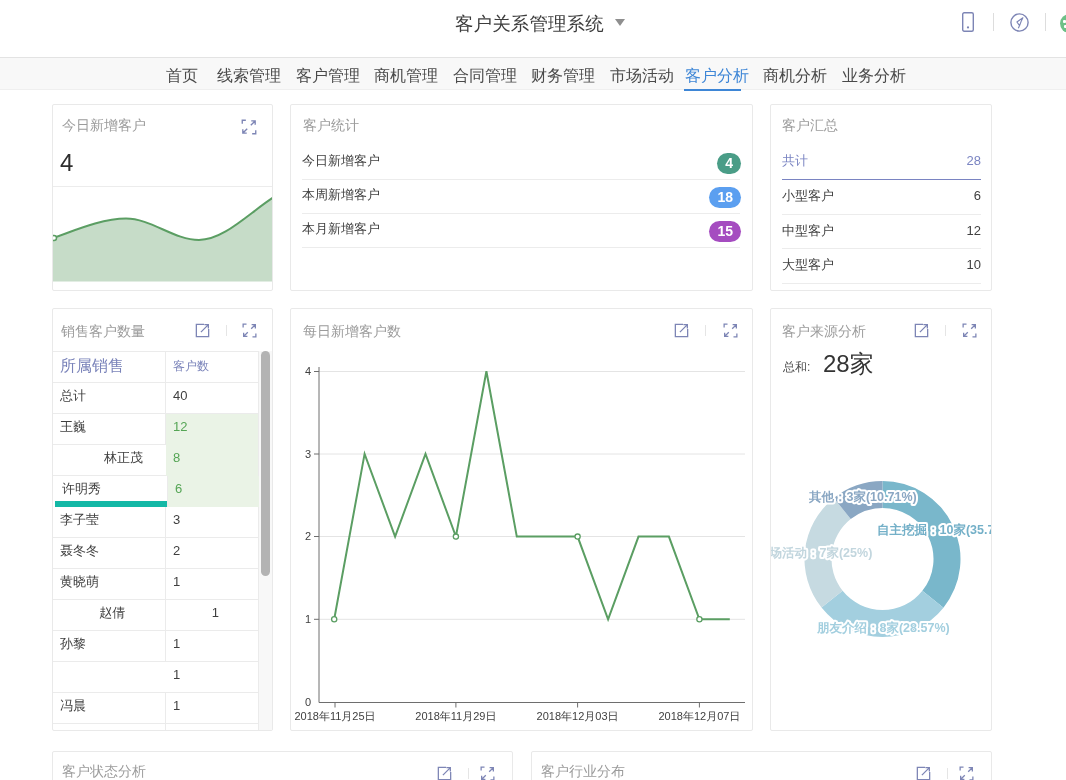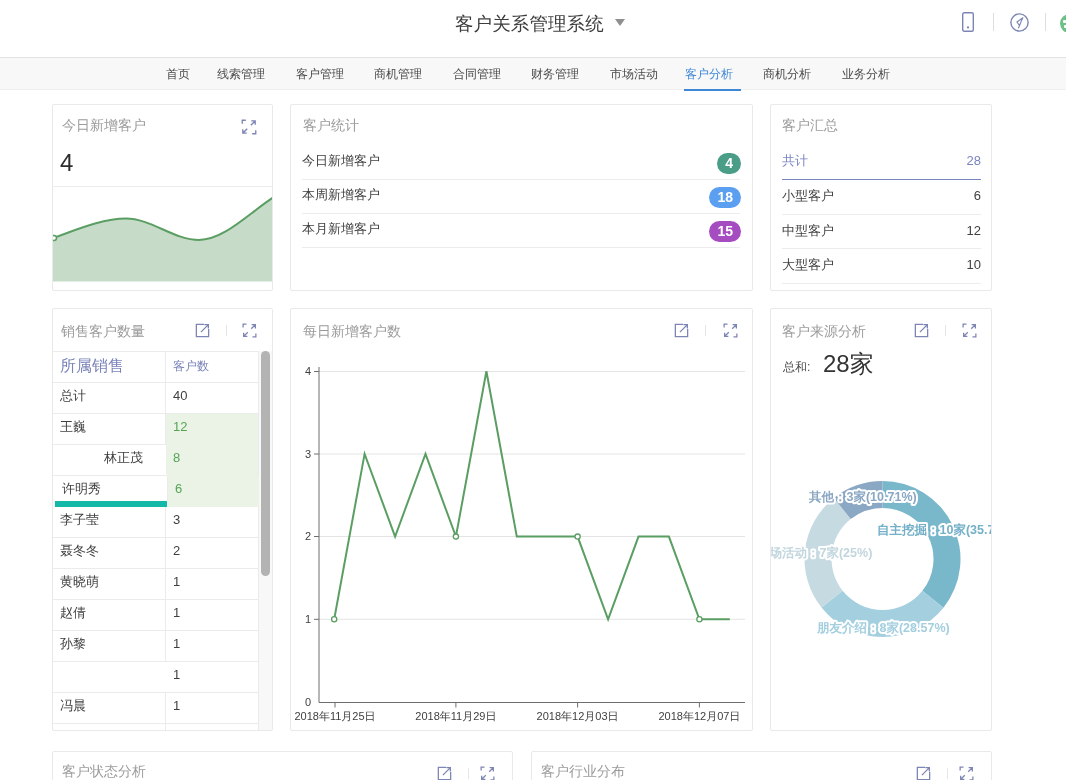--- a/index.html
+++ b/index.html
@@ -7,21 +7,21 @@
   font-family:"Liberation Sans", sans-serif; position:relative; }
 .hdr { position:absolute; left:0; top:0; width:1066px; height:57px; background:#fff; }
 .hdr-title { position:absolute; left:455px; top:11px; font-size:18.5px; color:#3c3c3c; letter-spacing:0.1px; }
 .caret { position:absolute; left:615px; top:19px; width:0; height:0;
   border-left:5.5px solid transparent; border-right:5.5px solid transparent; border-top:7px solid #8f8f8f; }
 .hdr-ic { position:absolute; top:12px; }
 .vsep { position:absolute; top:13px; width:1px; height:18px; background:#ddd; }
 .avatar { position:absolute; left:1060px; top:13.5px; width:19px; height:19px; border-radius:50%; background:#6ec088; overflow:hidden; }
 .nav { position:absolute; left:0; top:57px; width:1066px; height:33px; background:#f8f8f8;
   border-top:1px solid #e3e3e3; border-bottom:1px solid #efefef; }
-.tab { position:absolute; top:8px; font-size:12px; color:#4a4a4a; white-space:nowrap; }
+.tab { position:absolute; top:8px; font-size:16px; color:#4a4a4a; white-space:nowrap; }
 .tab.act { color:#3e86d6; }
 .underline { position:absolute; left:684px; top:31px; width:57px; height:2px; background:#3e86d6; }
 .card { position:absolute; background:#fff; border:1px solid #e9e9e9; border-radius:2px; overflow:hidden; }
 .ct { position:absolute; left:10px; top:14px; font-size:14px; color:#9b9b9b; }
 .ic { position:absolute; top:13px; }
 .isep { position:absolute; top:16px; width:1px; height:11px; background:#e5e5e5; }
 .row { position:absolute; left:11px; right:12px; height:34px; border-bottom:1px solid #ececec;
   font-size:13px; color:#414141; line-height:30.5px; }
 .badge { position:absolute; right:-1px; top:6.5px; height:21px; min-width:22px; padding:0 8px;
   border-radius:10.5px; color:#fff; font-size:14px; font-weight:bold; line-height:21px; text-align:center; }
@@ -141,21 +141,21 @@
         <div style="position:absolute;left:112.5px;top:0;right:0;height:31px;line-height:26.5px;padding-left:7.5px;">3</div>
       </div>
       <div style="position:absolute;left:0;top:186px;width:205.5px;height:31px;border-bottom:1px solid #ebebeb;border-right:1px solid #ebebeb;">
         <div style="position:absolute;left:0;top:0;width:112.5px;height:31px;border-right:1px solid #ebebeb;line-height:26.5px;padding-left:7px;">聂冬冬</div>
         <div style="position:absolute;left:112.5px;top:0;right:0;height:31px;line-height:26.5px;padding-left:7.5px;">2</div>
       </div>
       <div style="position:absolute;left:0;top:217px;width:205.5px;height:31px;border-bottom:1px solid #ebebeb;border-right:1px solid #ebebeb;">
         <div style="position:absolute;left:0;top:0;width:112.5px;height:31px;border-right:1px solid #ebebeb;line-height:26.5px;padding-left:7px;">黄晓萌</div>
         <div style="position:absolute;left:112.5px;top:0;right:0;height:31px;line-height:26.5px;padding-left:7.5px;">1</div>
       </div>
-      <div style="position:absolute;left:0;top:248px;width:205.5px;height:31px;border-bottom:1px solid #ebebeb;border-right:1px solid #ebebeb;">
+      <div style="position:absolute;left:0;top:248px;width:205.5px;height:31px;border-bottom:1px solid #ebebeb;border-right:1px solid #ebebeb;text-align:center;">
         <div style="position:absolute;left:0;top:0;width:112.5px;height:31px;border-right:1px solid #ebebeb;line-height:26.5px;padding-left:7px;">赵倩</div>
         <div style="position:absolute;left:112.5px;top:0;right:0;height:31px;line-height:26.5px;padding-left:7.5px;">1</div>
       </div>
       <div style="position:absolute;left:0;top:279px;width:205.5px;height:31px;border-bottom:1px solid #ebebeb;border-right:1px solid #ebebeb;">
         <div style="position:absolute;left:0;top:0;width:112.5px;height:31px;border-right:1px solid #ebebeb;line-height:26.5px;padding-left:7px;">孙黎</div>
         <div style="position:absolute;left:112.5px;top:0;right:0;height:31px;line-height:26.5px;padding-left:7.5px;">1</div>
       </div>
       <div style="position:absolute;left:0;top:310px;width:205.5px;height:31px;border-bottom:1px solid #ebebeb;border-right:1px solid #ebebeb;">
         <div style="position:absolute;left:112.5px;top:0;right:0;height:31px;line-height:26.5px;padding-left:7.5px;">1</div>
       </div>

